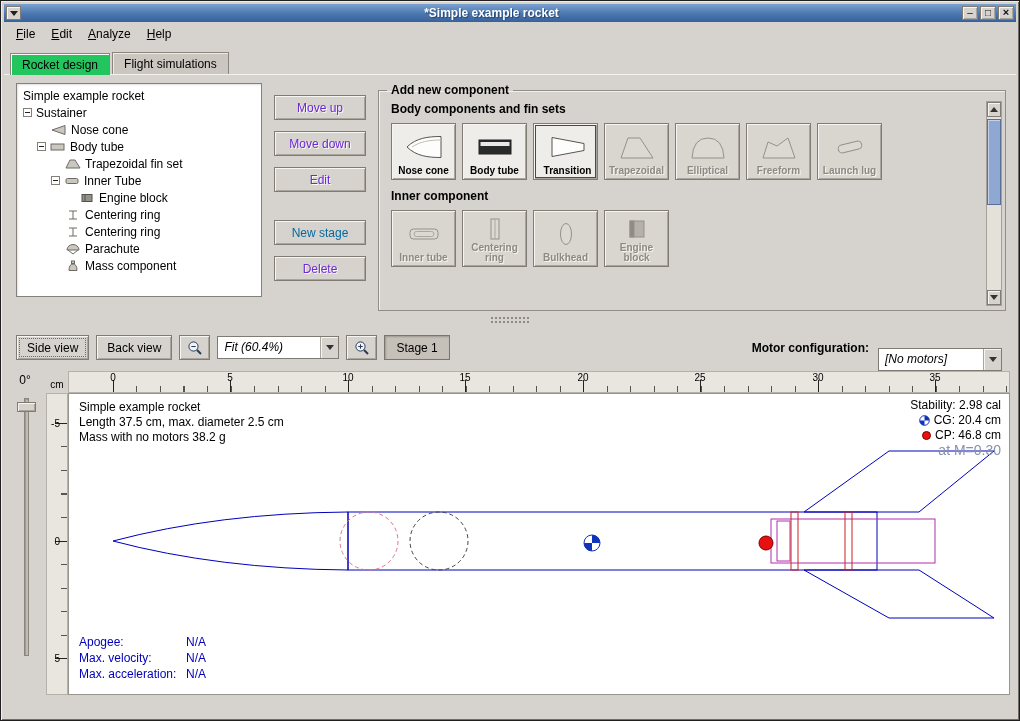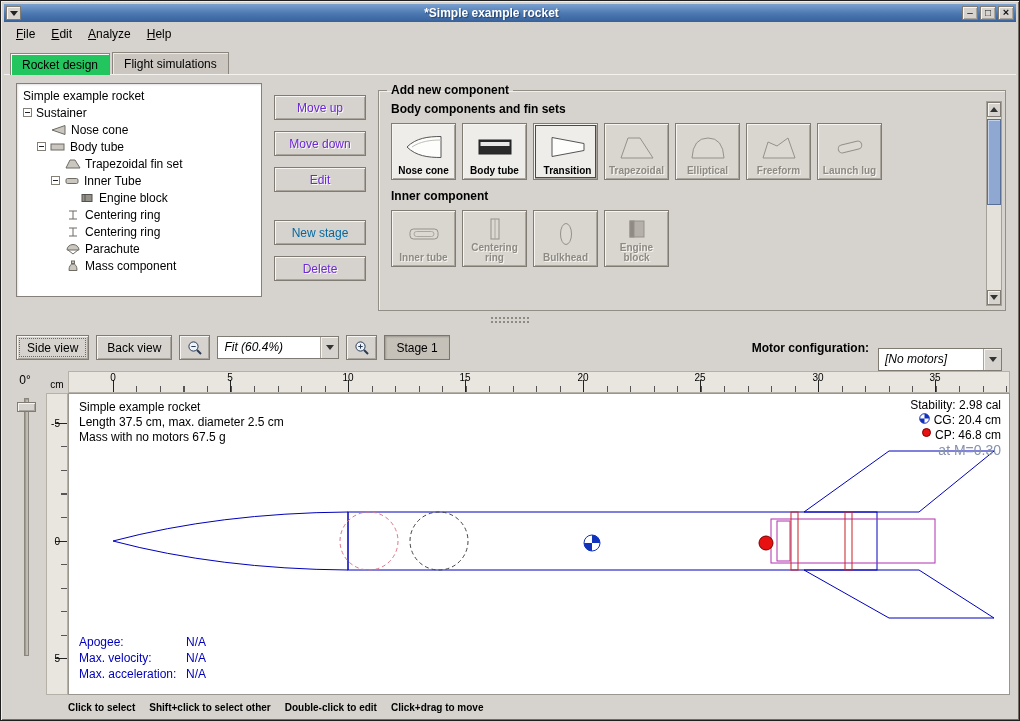--- a/index.html
+++ b/index.html
@@ -108,21 +108,21 @@
   .hlab { position:absolute; top:0; transform:translateX(-50%); font-size:10px; }
   .ruler-v { position:absolute; left:42px; top:22px; width:22px; height:302px; background:#e9e6e0; border:1px solid #b5b1a9; }
   .vminor { position:absolute; top:29px; height:238px; right:0; width:6px;
     background:repeating-linear-gradient(to bottom,#555 0 1px,transparent 1px 23.5px); }
   .vmaj { position:absolute; right:0; height:1px; width:12px; background:#222; }
   .vlab { position:absolute; right:7px; transform:translateY(-50%); font-size:10px; }
   .canvas { position:absolute; left:64px; top:22px; width:942px; height:302px; background:#fff; border:1px solid #9a968e; }
   .canvas svg.rocket { position:absolute; left:0; top:0; }
   .info { position:absolute; left:10px; top:6px; font-size:12px; line-height:15px; color:#000; }
   .stab { position:absolute; right:8px; top:4px; text-align:right; font-size:12px; line-height:15px; color:#000; }
-  .stab .row { display:flex; justify-content:flex-end; gap:4px; }
+  .stab .row { display:flex; align-items:center; justify-content:flex-end; gap:4px; }
   .mach { color:#8592ad; font-size:14px; }
   .cp-dot { width:9px; height:9px; border-radius:50%; background:#e81010; border:1px solid #7a0000; display:inline-block; }
   .flight { position:absolute; left:10px; bottom:12px; color:#0000bb; font-size:12px; line-height:16px;
     display:grid; grid-template-columns:107px auto; }
   
   .statusbar { flex:0 0 20px; display:flex; align-items:center; gap:14px; padding-left:64px;
     font-size:10px; font-weight:bold; }
 </style>
 </head>
 <body>
@@ -472,21 +472,21 @@
             <path d="M523,149 L523,141 A8,8 0 0 1 531,149 Z" fill="#1133bb"></path>
             <path d="M523,149 L515,149 A8,8 0 0 0 523,157 Z" fill="#1133bb"></path>
           </g>
 
           <circle cx="697" cy="149" r="7" fill="#e81010" stroke="#7a0000"></circle>
         </svg>
 
         <div class="info">
           <div>Simple example rocket</div>
           <div>Length 37.5 cm, max. diameter 2.5 cm</div>
-          <div>Mass with no motors 67.5 g</div>
+          <div>Mass with no motors 38.2 g</div>
         </div>
 
         <div class="stab">
           <div class="row">
               <span>Stability: 2.98 cal</span>
             </div>
           <div class="row">
             <svg width="11" height="11">
                 <circle cx="5.5" cy="5.5" r="4.8" fill="#fff" stroke="#1133bb"></circle>
                 <path d="M5.5,5.5 L5.5,0.7 A4.8,4.8 0 0 1 10.3,5.5 Z" fill="#1133bb"></path>
@@ -507,21 +507,15 @@
           <span>Apogee:</span>
           <span>N/A</span>
           <span>Max. velocity:</span>
           <span>N/A</span>
           <span>Max. acceleration:</span>
           <span>N/A</span>
         </div>
       </div>
     </div>
 
-    <div class="statusbar">
-      <span>Click to select</span>
-      <span>Shift+click to select other</span>
-      <span>Double-click to edit</span>
-      <span>Click+drag to move</span>
-    </div>
 
   </div>
 </div>
 
 </body></html>

